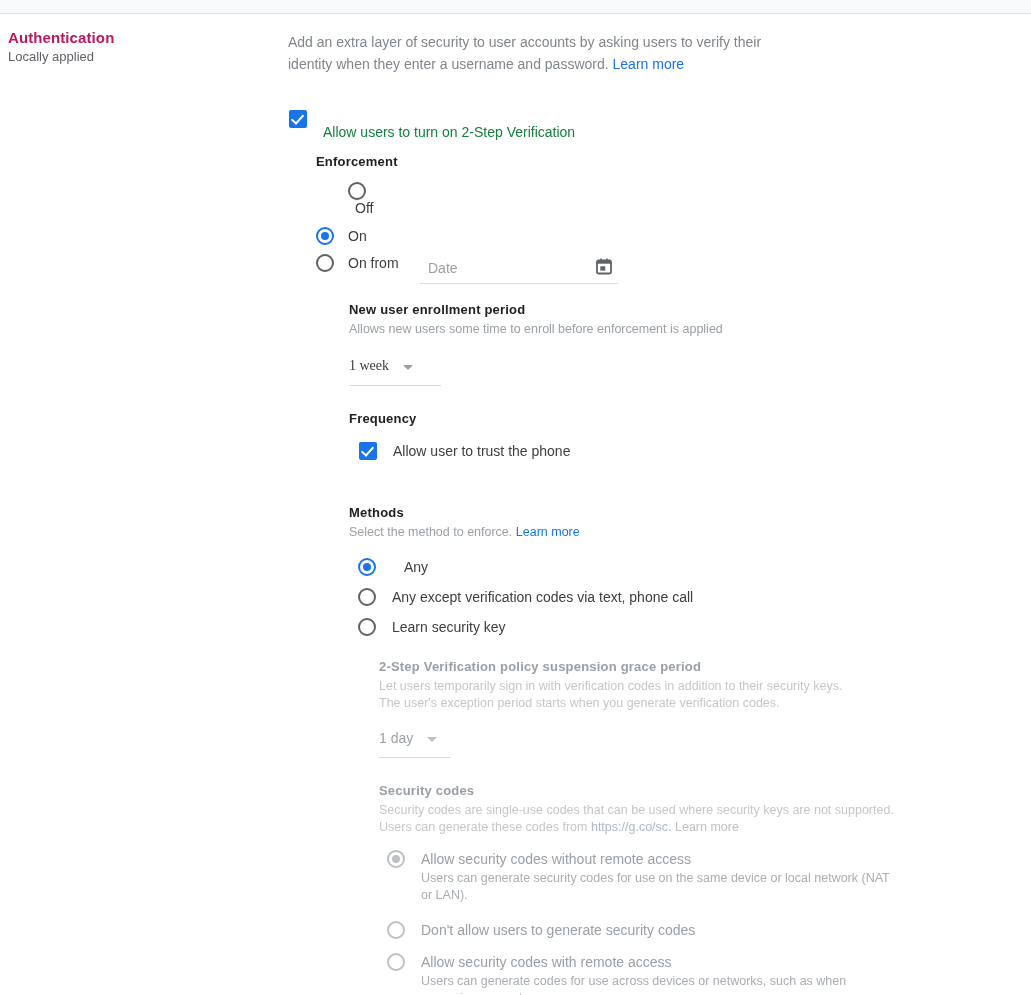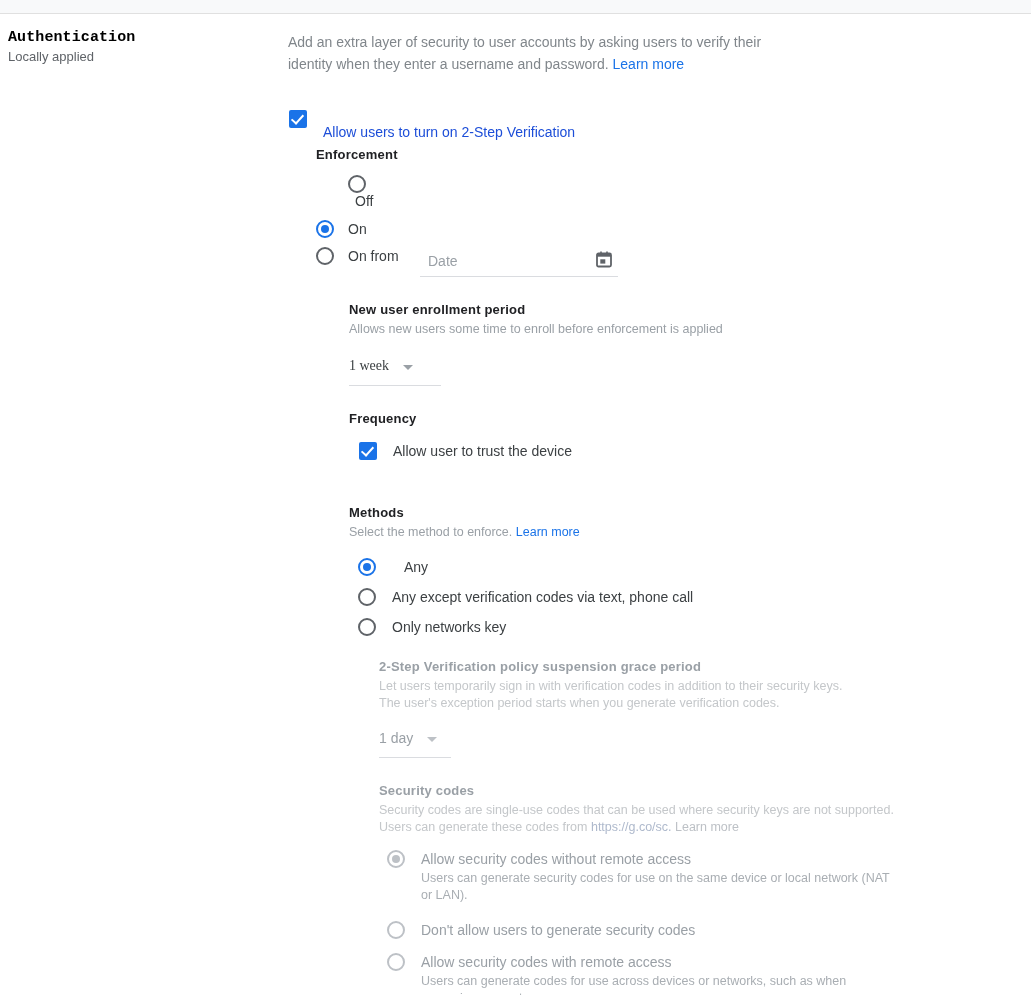--- a/index.html
+++ b/index.html
@@ -28,22 +28,22 @@
     position: absolute; left: 0; top: 15px;
     width: 1031px; height: 980px;
     background: #fff;
   }
 
   
   .left-col {
     position: absolute; left: 8px; top: 13px; width: 260px;
   }
   .left-title {
-    font-size: 15px; font-weight: bold; color: #000000;
-    line-height: 19px; letter-spacing: 0.1px; font-family: Liberation Mono, monospace;
+    font-size: 15px; font-weight: bold; color: #be185d;
+    line-height: 19px; letter-spacing: 0.1px;
   }
   .left-sub {
     font-size: 13px; color: #5f6368; line-height: 17px; margin-top: 1px;
   }
 
   
   .right-col {
     position: absolute; left: 288px; top: 0; width: 730px;
   }
 
@@ -62,21 +62,21 @@
   .checkbox {
     width: 18px; height: 18px; border-radius: 2px;
     background: #1a73e8; position: relative; flex: none;
   }
   .checkbox:after {
     content: ""; position: absolute;
     left: 5px; top: 2px; width: 5px; height: 10px;
     border: solid #fff; border-width: 0 2px 2px 0;
     transform: rotate(42deg);
   }
-  .cb-label { font-size: 14px; color: #1d4ed8; margin-top: 26px; }
+  .cb-label { font-size: 14px; color: #15803d; margin-top: 26px; }
 
   
   .radio {
     width: 18px; height: 18px; border-radius: 50%;
     border: 2px solid #5f6368; flex: none; position: relative;
     background: #fff;
   }
   .radio.sel { border-color: #1a73e8; }
   .radio.sel:after {
     content: ""; position: absolute;
@@ -144,21 +144,21 @@
     <div class="intro">
       <span>Add an extra layer of security to user accounts by asking users to verify their identity when they enter a username and password.</span>
       <a class="link" href="#">Learn more</a>
     </div>
 
     <div class="cb-row abs" style="left:1px; top:83px;">
       <div class="checkbox"></div>
       <span class="cb-label" style="margin-left:16px;">Allow users to turn on 2-Step Verification</span>
     </div>
 
-    <div class="abs" style="left:28px; top:132px;">
+    <div class="abs" style="left:28px; top:139px;">
       <div class="sec-title">Enforcement</div>
 
       <div class="cb-row" style="margin-top:13px;flex-direction:column;">
         <div class="radio"></div>
         <span class="opt-label" style="margin-left:14px;">Off</span>
       </div>
 
       <div class="cb-row" style="margin-top:11px;">
         <div class="radio sel"></div>
         <span class="opt-label" style="margin-left:14px;">On</span>
@@ -189,21 +189,21 @@
       <div class="select" style="margin-top:20px; width:92px;font-family:Liberation Serif, serif;">
         <span class="val">1 week</span>
         <span class="caret"></span>
       </div>
     </div>
 
     <div class="abs" style="left:61px; top:396px;">
       <div class="sec-title">Frequency</div>
       <div class="cb-row" style="margin-top:16px; margin-left:10px;">
         <div class="checkbox"></div>
-        <span class="opt-label" style="margin-left:16px;">Allow user to trust the device</span>
+        <span class="opt-label" style="margin-left:16px;">Allow user to trust the phone</span>
       </div>
     </div>
 
     <div class="abs" style="left:61px; top:490px;">
       <div class="sec-title">Methods</div>
       <div class="sec-desc" style="margin-top:4px;">
         <span>Select the method to enforce.</span>
         <a class="link" href="#">Learn more</a>
       </div>
 
@@ -212,21 +212,21 @@
         <span class="opt-label" style="margin-left:28px;">Any</span>
       </div>
 
       <div class="cb-row" style="margin-top:12px; margin-left:9px;">
         <div class="radio"></div>
         <span class="opt-label" style="margin-left:16px;">Any except verification codes via text, phone call</span>
       </div>
 
       <div class="cb-row" style="margin-top:12px; margin-left:9px;">
         <div class="radio"></div>
-        <span class="opt-label" style="margin-left:16px;">Only networks key</span>
+        <span class="opt-label" style="margin-left:16px;">Learn security key</span>
       </div>
     </div>
 
     <div class="abs" style="left:91px; top:644px; width:500px;">
       <div class="sec-title dis">2-Step Verification policy suspension grace period</div>
       <div class="sec-desc dis" style="margin-top:4px; width:480px;">Let users temporarily sign in with verification codes in addition to their security keys. The user's exception period starts when you generate verification codes.</div>
       <div class="select dis" style="margin-top:18px; width:72px;">
         <span class="val">1 day</span>
         <span class="caret"></span>
       </div>

